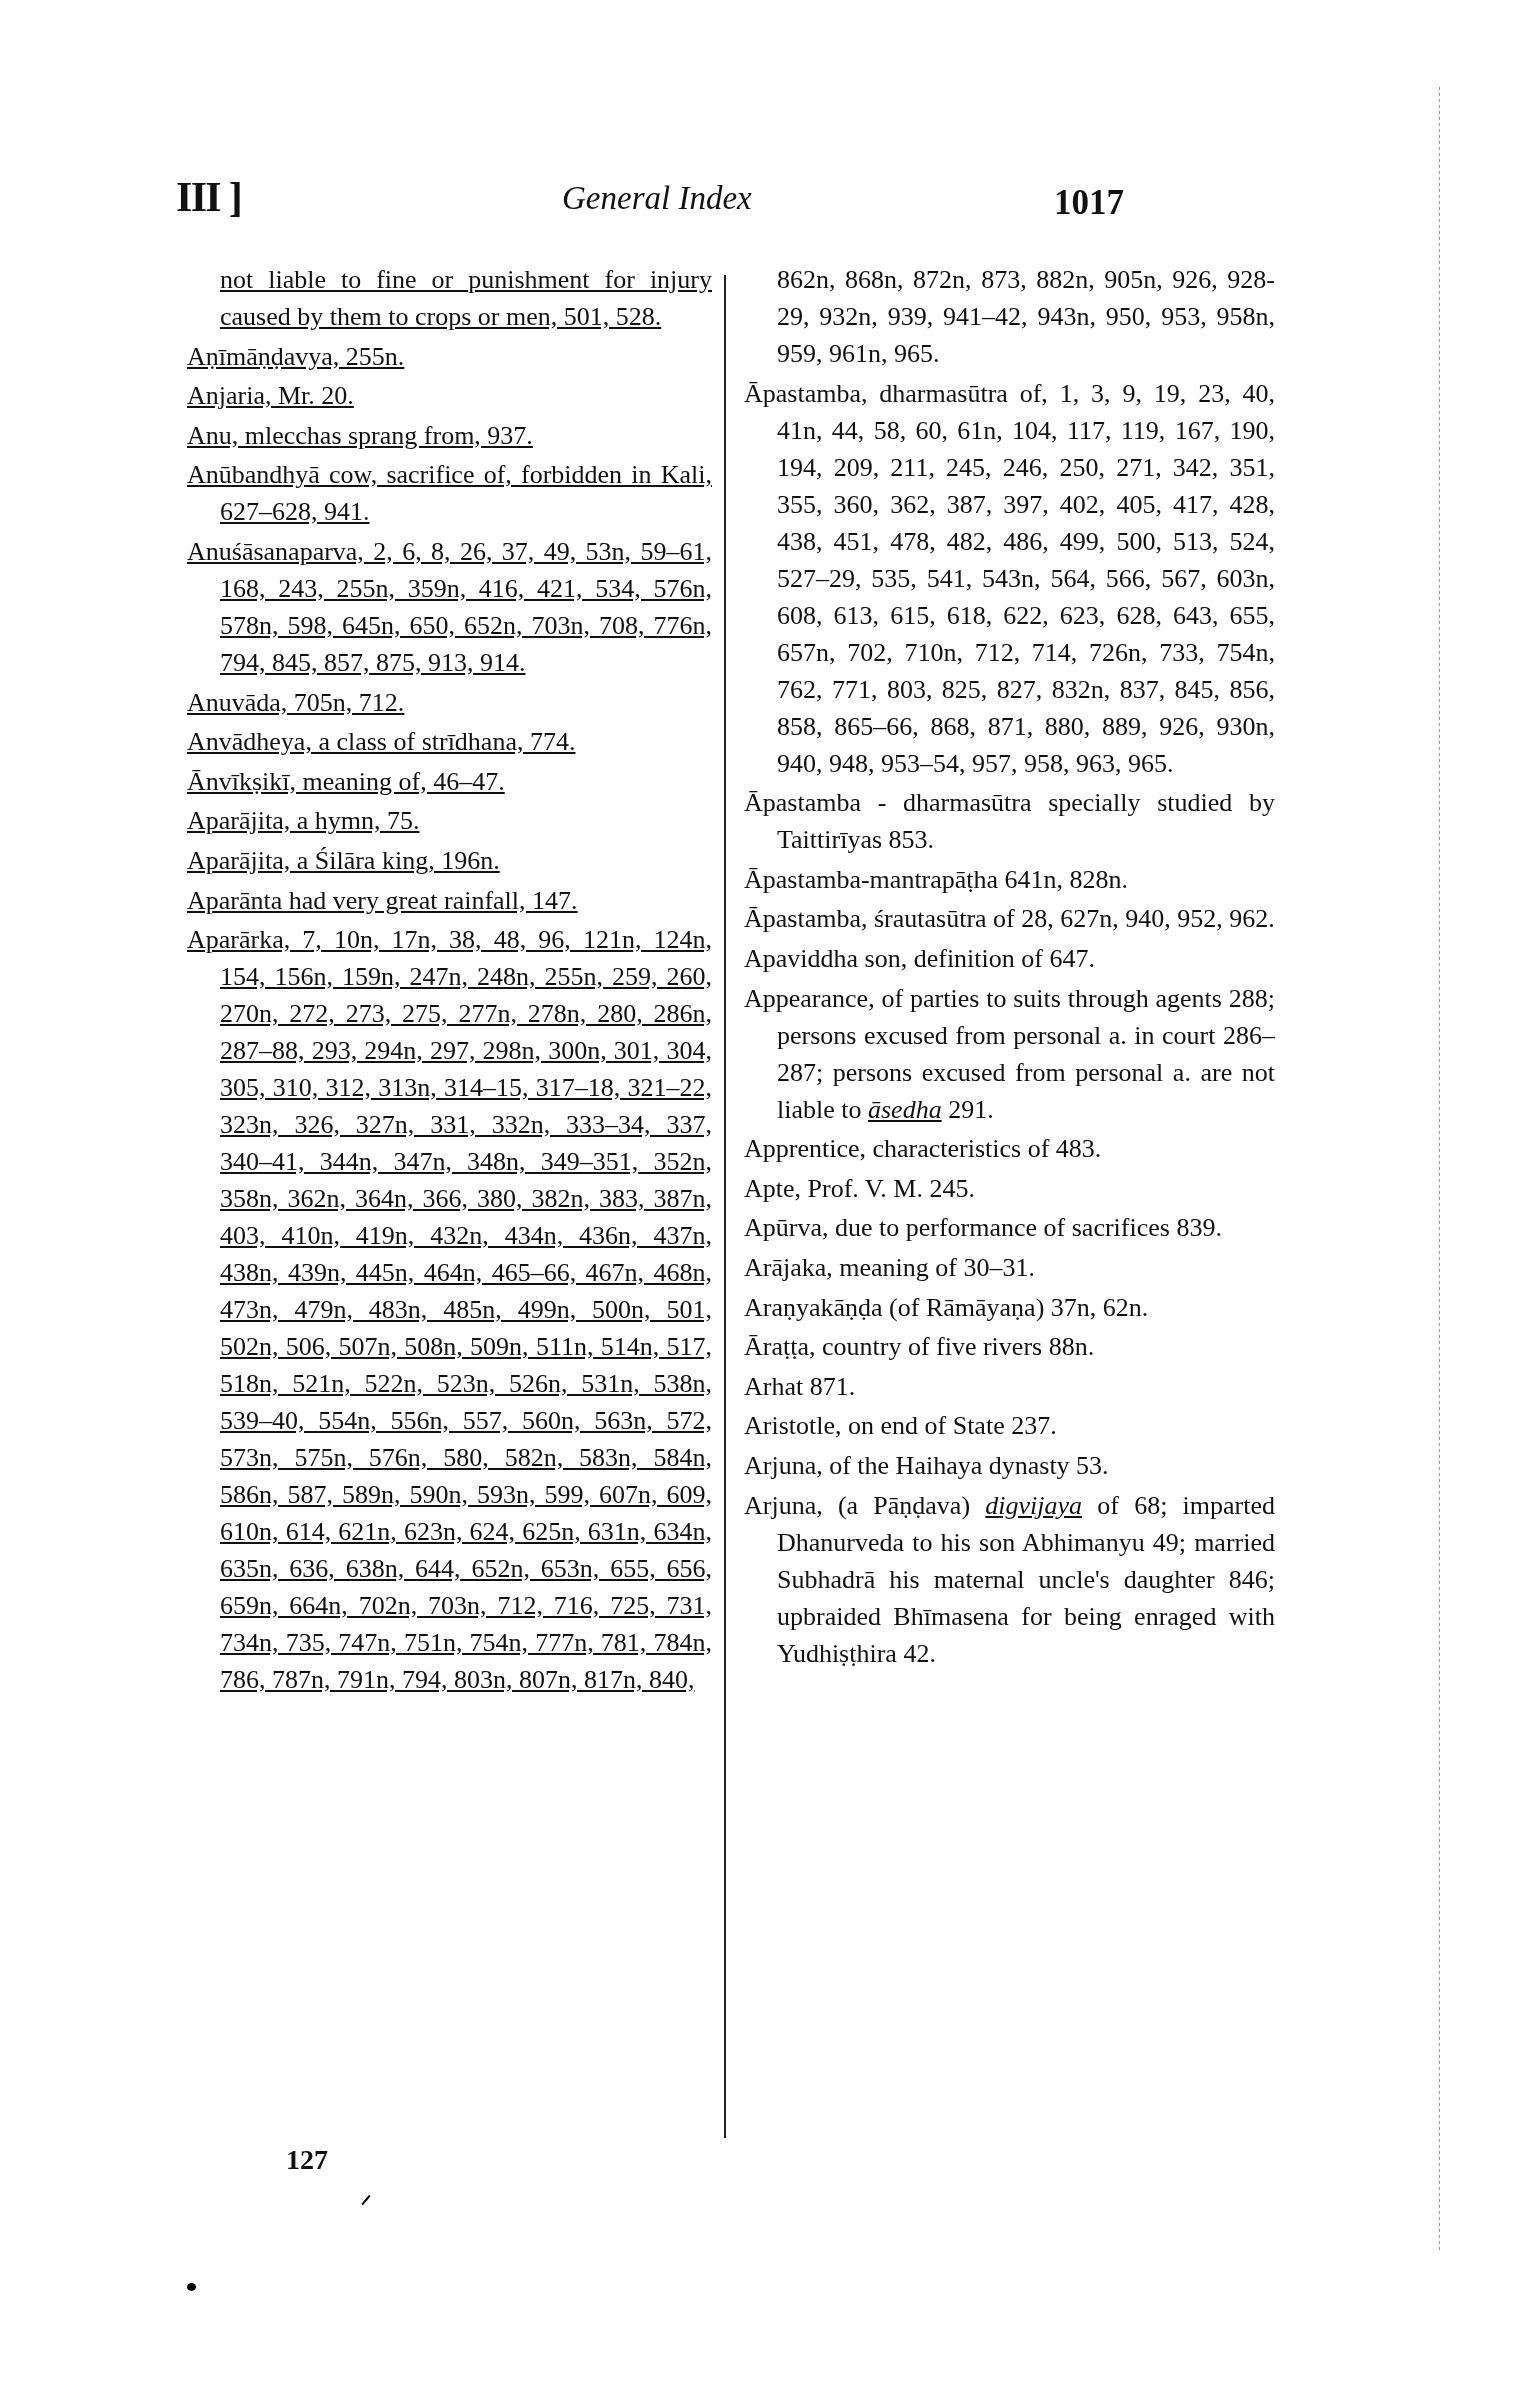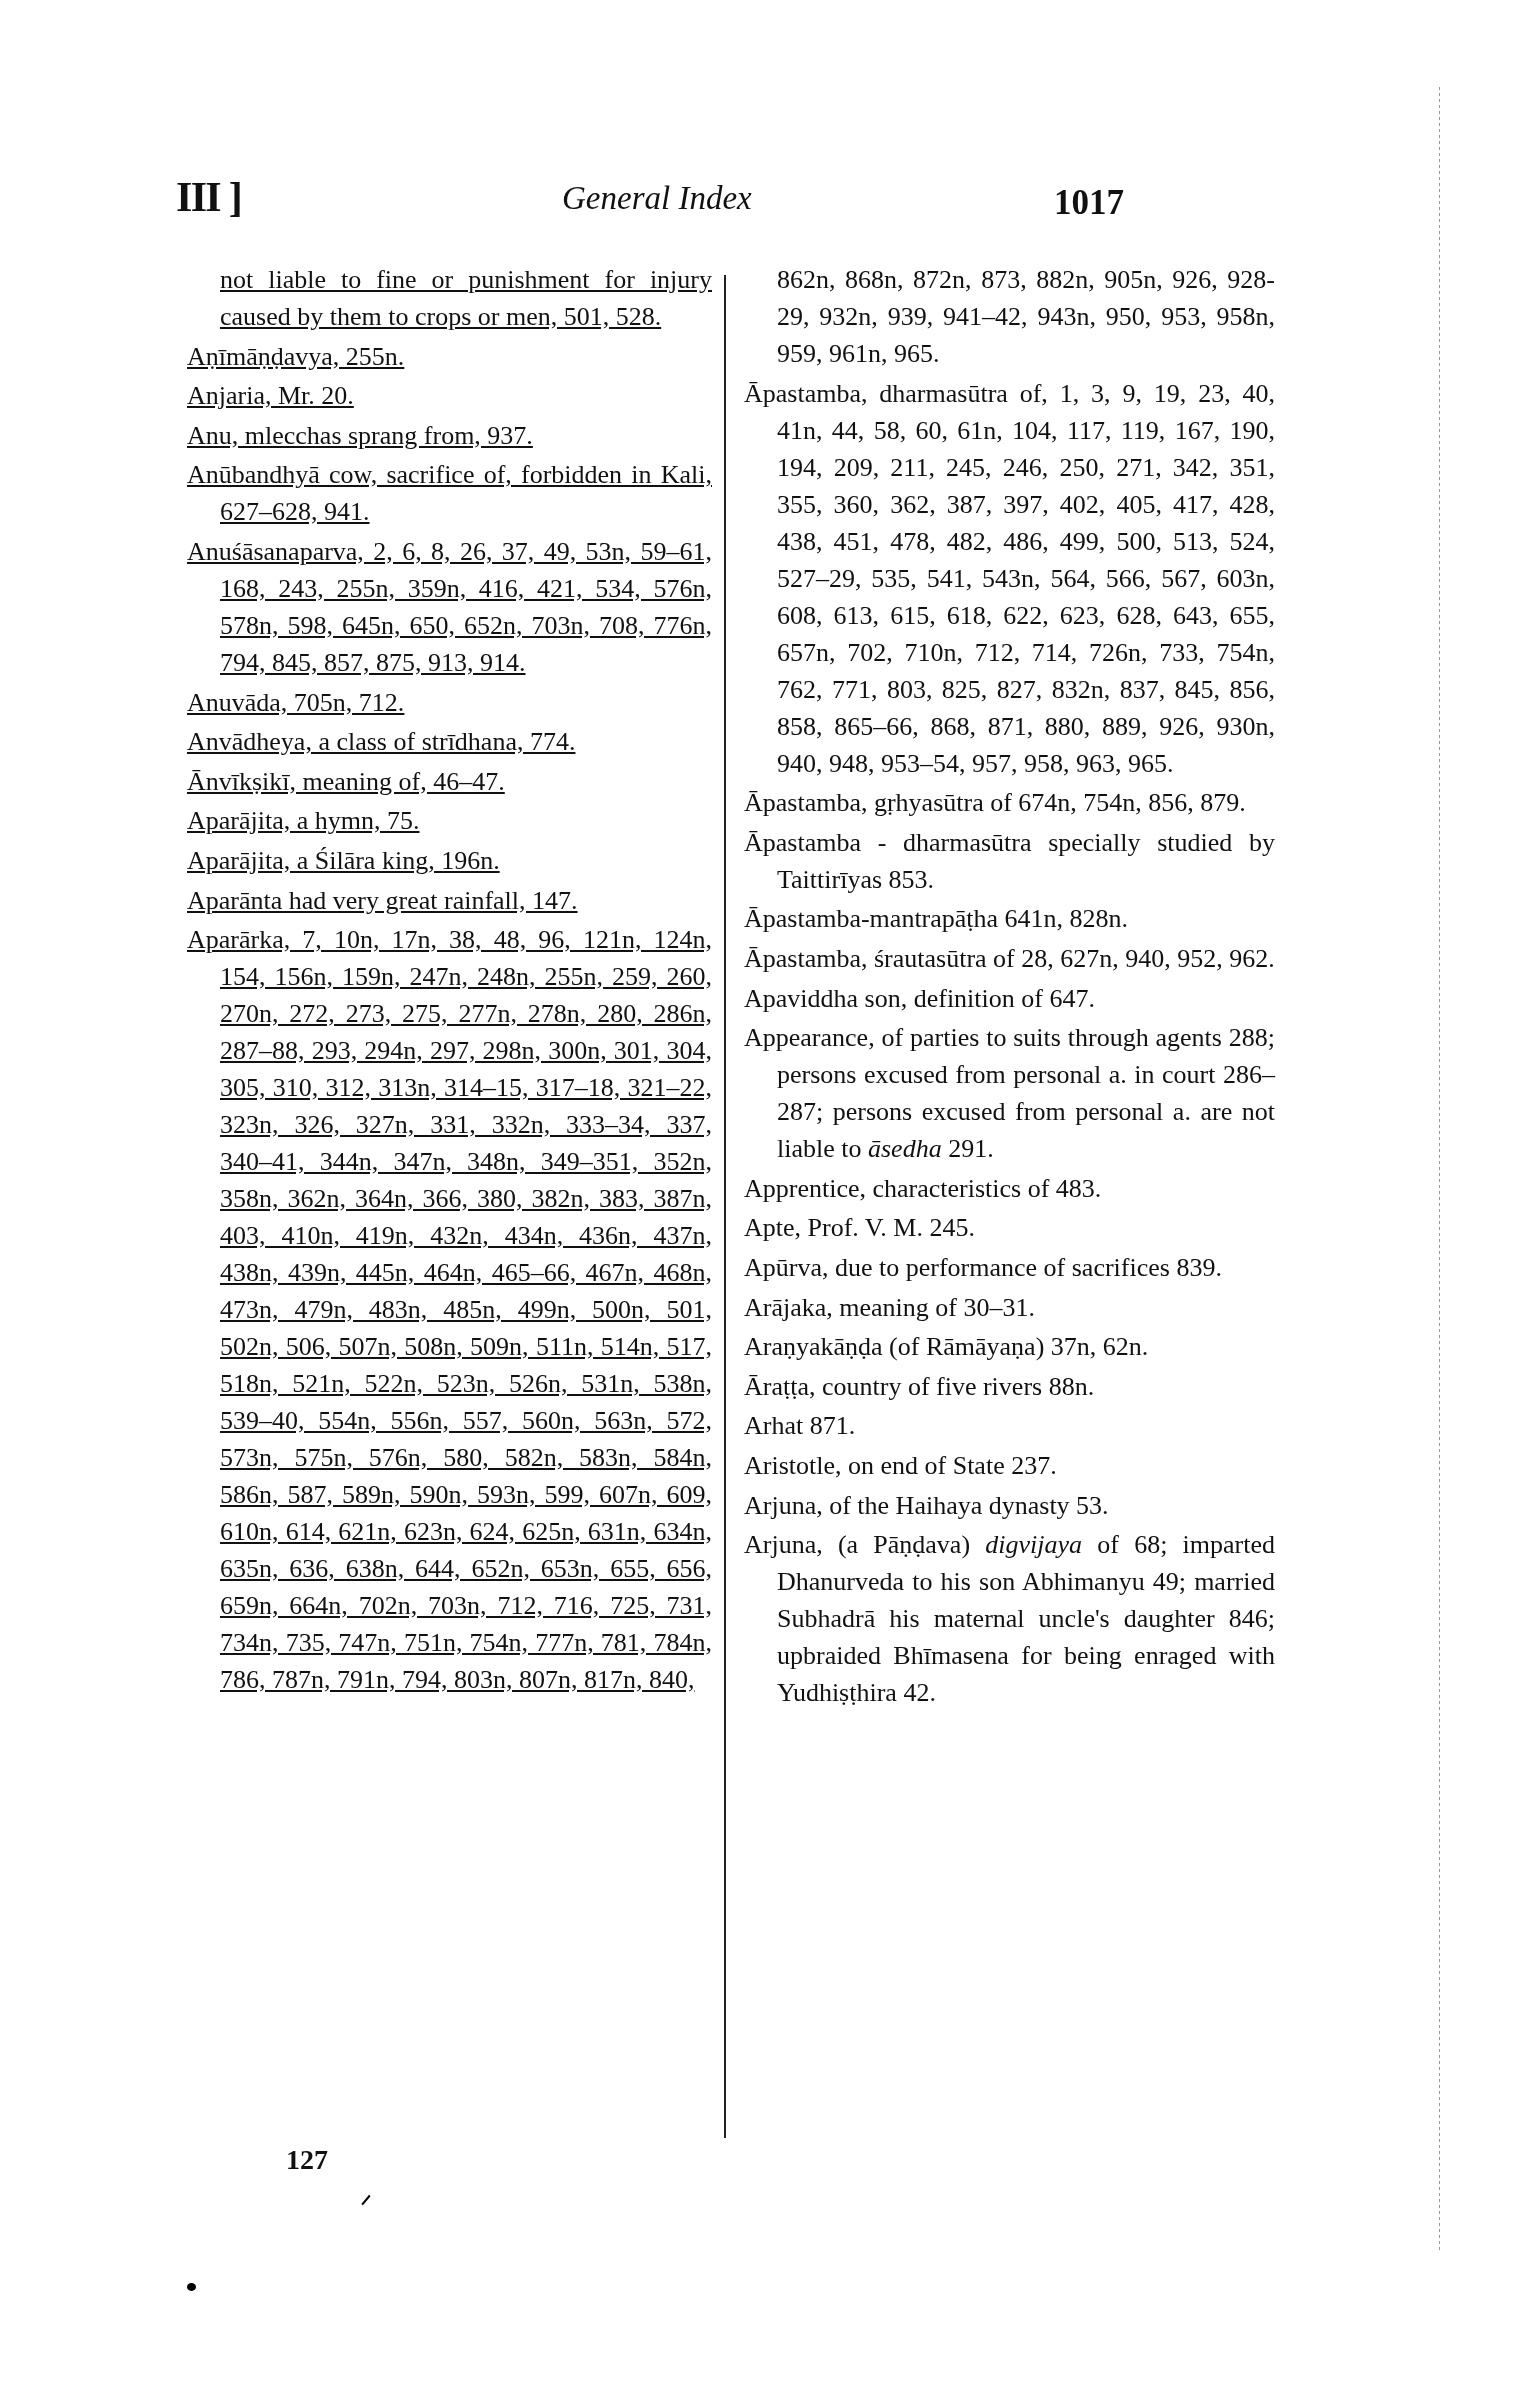--- a/index.html
+++ b/index.html
@@ -6,21 +6,21 @@
   body { width:1533px; height:2401px; position:relative; overflow:hidden;
          font-family:"Liberation Serif","DejaVu Serif",serif; color:#111; }
   .hdr-vol { position:absolute; left:176px; top:173px; font-size:42px; font-weight:bold; letter-spacing:-1.7px; }
   .hdr-title { position:absolute; left:562px; top:180px; font-size:33px; font-style:italic; }
   .hdr-page { position:absolute; left:1054px; top:183px; font-size:35px; font-weight:bold; }
   .col { position:absolute; top:261px; font-size:26px; line-height:37px; text-align:justify; }
   .col-left { left:187px; width:525px;text-decoration:underline; }
   .col-right { left:744px; width:531px; }
   .entry { padding-left:33px; text-indent:-33px; margin:0 0 2.6px 0; }
   .entry.cont { text-indent:0; }
-  .entry .it { font-style:italic; }
+  .entry .it { font-style:italic;text-decoration:underline; }
   .divider { position:absolute; left:724px; width:1.7px; background:#222; }
   .sig { position:absolute; left:286px; top:2144px; font-size:28px; font-weight:bold; }
   .mark-dot { position:absolute; left:187px; top:2283px; width:8.7px; height:7.8px; border-radius:50%; background:#000; }
   .mark-tick { position:absolute; left:365px; top:2194px; width:1.7px; height:12px; background:#000; transform:rotate(40deg); }
   .edge-line { position:absolute; left:1439px; top:87px; width:0.9px; height:2163px;
                background:repeating-linear-gradient(to bottom,#555 0 2.6px,transparent 2.6px 6px); opacity:0.6; }
 </style>
 </head>
 <body>
 
@@ -43,21 +43,20 @@
       <p class="entry"><span>Anvādheya, a class of strīdhana, 774.</span></p>
       <p class="entry"><span>Ānvīkṣikī, meaning of, 46–47.</span></p>
       <p class="entry"><span>Aparājita, a hymn, 75.</span></p>
       <p class="entry"><span>Aparājita, a Śilāra king, 196n.</span></p>
       <p class="entry"><span>Aparānta had very great rainfall, 147.</span></p>
       <p class="entry"><span>Aparārka, 7, 10n, 17n, 38, 48, 96, 121n, 124n, 154, 156n, 159n, 247n, 248n, 255n, 259, 260, 270n, 272, 273, 275, 277n, 278n, 280, 286n, 287–88, 293, 294n, 297, 298n, 300n, 301, 304, 305, 310, 312, 313n, 314–15, 317–18, 321–22, 323n, 326, 327n, 331, 332n, 333–34, 337, 340–41, 344n, 347n, 348n, 349–351, 352n, 358n, 362n, 364n, 366, 380, 382n, 383, 387n, 403, 410n, 419n, 432n, 434n, 436n, 437n, 438n, 439n, 445n, 464n, 465–66, 467n, 468n, 473n, 479n, 483n, 485n, 499n, 500n, 501, 502n, 506, 507n, 508n, 509n, 511n, 514n, 517, 518n, 521n, 522n, 523n, 526n, 531n, 538n, 539–40, 554n, 556n, 557, 560n, 563n, 572, 573n, 575n, 576n, 580, 582n, 583n, 584n, 586n, 587, 589n, 590n, 593n, 599, 607n, 609, 610n, 614, 621n, 623n, 624, 625n, 631n, 634n, 635n, 636, 638n, 644, 652n, 653n, 655, 656, 659n, 664n, 702n, 703n, 712, 716, 725, 731, 734n, 735, 747n, 751n, 754n, 777n, 781, 784n, 786, 787n, 791n, 794, 803n, 807n, 817n, 840,</span></p>
     </div>
   <div class="col col-right" id="col-right">
       <p class="entry cont" style="padding-left: 33px;"><span>862n, 868n, 872n, 873, 882n, 905n, 926, 928-29, 932n, 939, 941–42, 943n, 950, 953, 958n, 959, 961n, 965.</span></p>
       <p class="entry"><span>Āpastamba, dharmasūtra of, 1, 3, 9, 19, 23, 40, 41n, 44, 58, 60, 61n, 104, 117, 119, 167, 190, 194, 209, 211, 245, 246, 250, 271, 342, 351, 355, 360, 362, 387, 397, 402, 405, 417, 428, 438, 451, 478, 482, 486, 499, 500, 513, 524, 527–29, 535, 541, 543n, 564, 566, 567, 603n, 608, 613, 615, 618, 622, 623, 628, 643, 655, 657n, 702, 710n, 712, 714, 726n, 733, 754n, 762, 771, 803, 825, 827, 832n, 837, 845, 856, 858, 865–66, 868, 871, 880, 889, 926, 930n, 940, 948, 953–54, 957, 958, 963, 965.</span></p>
-      <p class="entry"><span>Āpastamba, gṛhyasūtra of 674n, 754n, 856, 879.</span></p>
       <p class="entry"><span>Āpastamba - dharmasūtra specially studied by Taittirīyas 853.</span></p>
       <p class="entry"><span>Āpastamba-mantrapāṭha 641n, 828n.</span></p>
       <p class="entry"><span>Āpastamba, śrautasūtra of 28, 627n, 940, 952, 962.</span></p>
       <p class="entry"><span>Apaviddha son, definition of 647.</span></p>
       <p class="entry"><span>Appearance, of parties to suits through agents 288; persons excused from personal a. in court 286–287; persons excused from personal a. are not liable to </span><span class="it">āsedha</span><span> 291.</span></p>
       <p class="entry"><span>Apprentice, characteristics of 483.</span></p>
       <p class="entry"><span>Apte, Prof. V. M. 245.</span></p>
       <p class="entry"><span>Apūrva, due to performance of sacrifices 839.</span></p>
       <p class="entry"><span>Arājaka, meaning of 30–31.</span></p>
       <p class="entry"><span>Araṇyakāṇḍa (of Rāmāyaṇa) 37n, 62n.</span></p>

